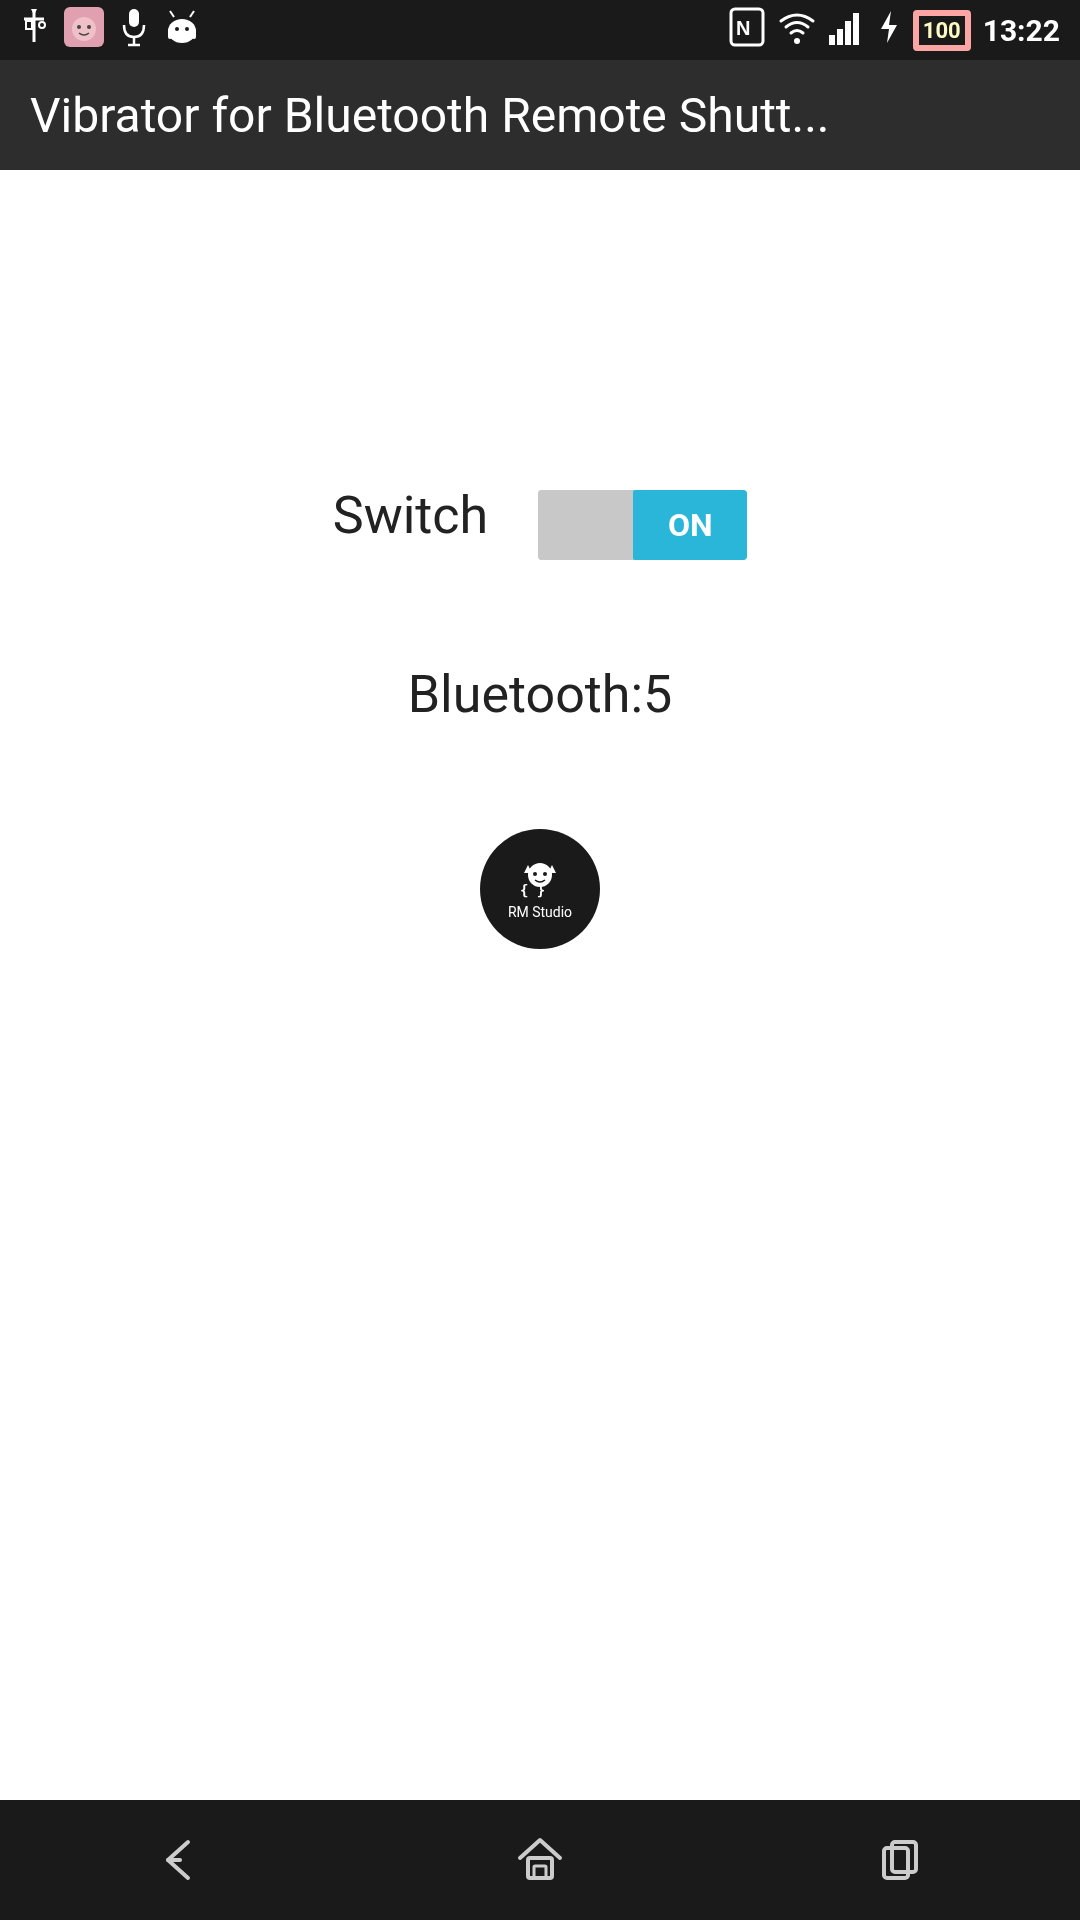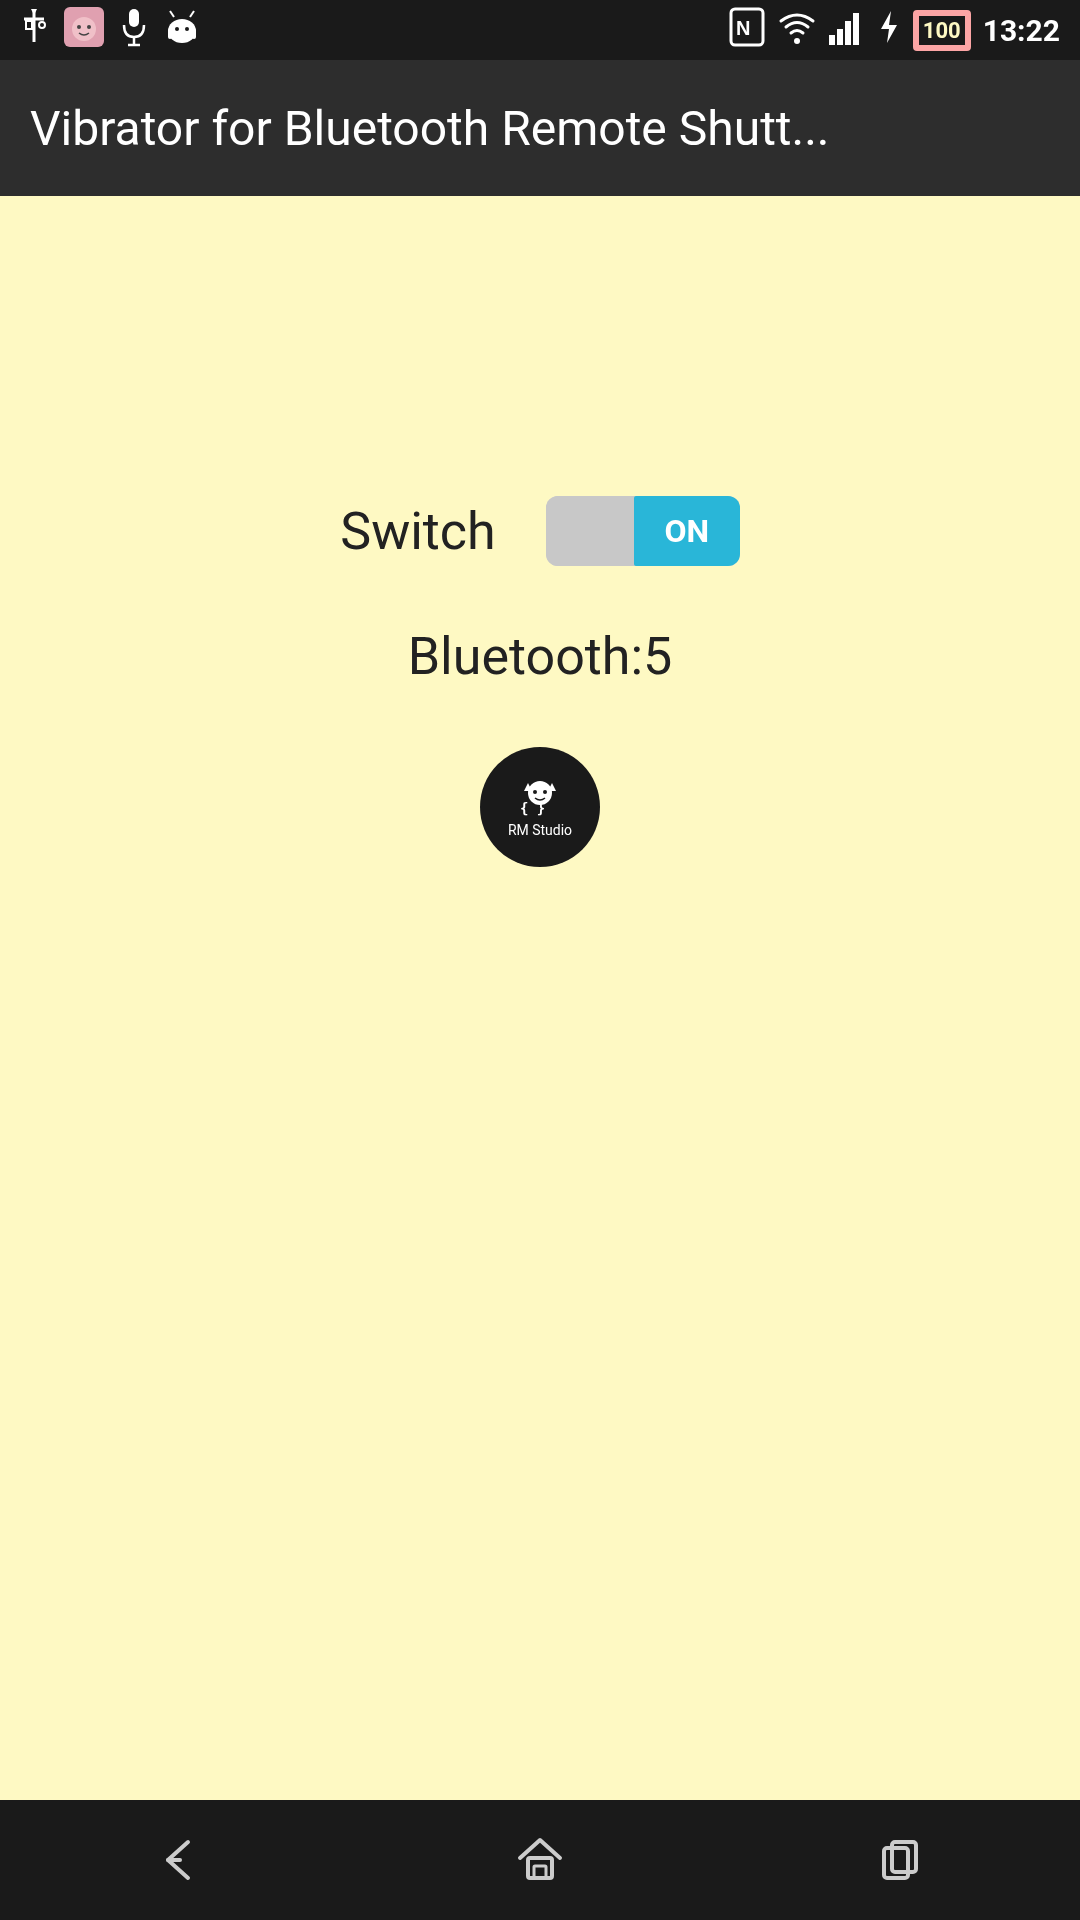--- a/index.html
+++ b/index.html
@@ -55,71 +55,73 @@
       border-radius: 4px;
       padding: 2px 4px;
       color: #fef9c3;
       font-size: 22px;
       font-weight: bold;
     }
 
     
     #title-bar {
       width: 100%;
-      height: 136px;
+      height: 110px;
       background: #2d2d2d;
       display: flex;
       align-items: center;
       padding: 18px 30px;
       flex-shrink: 0;
     }
 
     .app-title {
       color: white;
       font-size: 48px;
       font-weight: 400;
       white-space: nowrap;
       overflow: hidden;
       text-overflow: ellipsis;
     }
 
     
     #main-content {
       flex: 1;
-      background: #fef9c3;
+      background: #ffffff;
       display: flex;
       flex-direction: column;
       align-items: center;
       justify-content: flex-start;
       padding-top: 300px;
+      gap: 44px;
     }
 
     
     .switch-row {
       display: flex;
       align-items: center;
       gap: 50px;
       margin-bottom: 60px;
     }
 
     .switch-label {
       font-size: 52px;
       color: #222;
       font-weight: 400;
     }
 
     .toggle-container {
       display: flex;
       align-items: center;
-      width: 194px;
+      width: 209px;
       height: 70px;
       background: #ccc;
-      border-radius: 12px;
+      border-radius: 4px;
       overflow: hidden;
       position: relative;
+      margin-top: 20px;
     }
 
     .toggle-off-area {
       width: 100px;
       height: 100%;
       background: #c8c8c8;
     }
 
     .toggle-on-btn {
       width: 120px;

